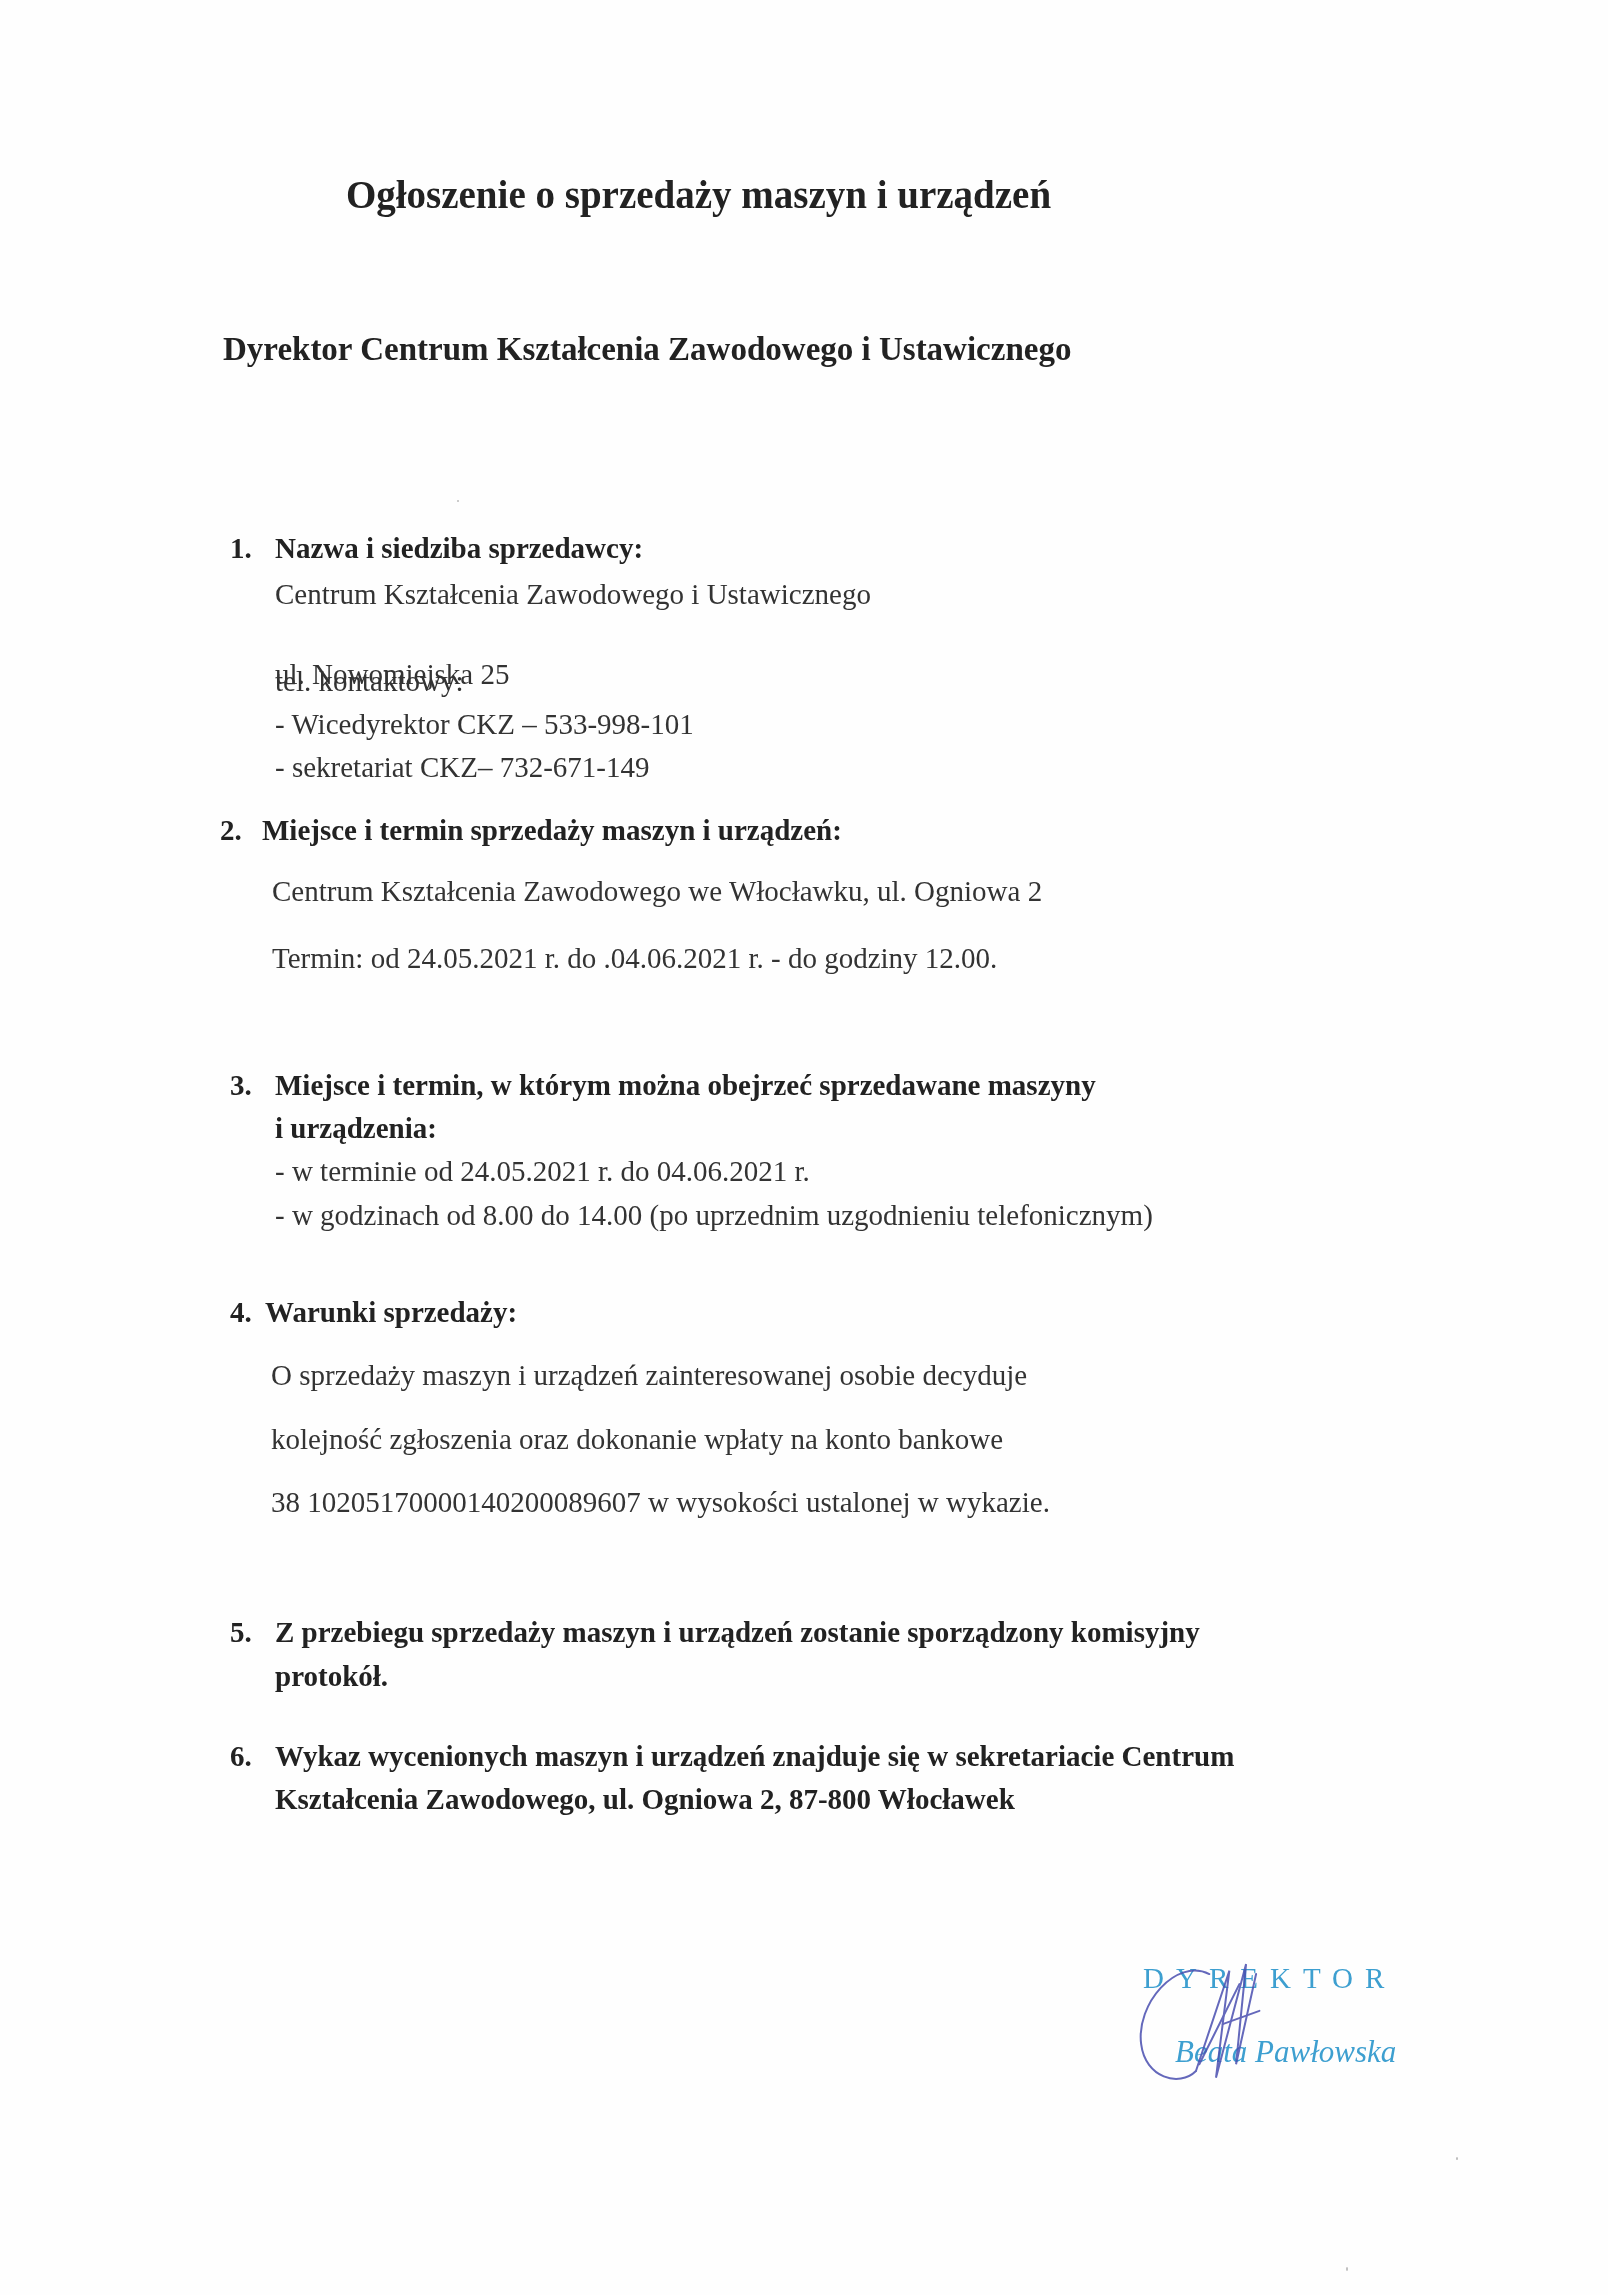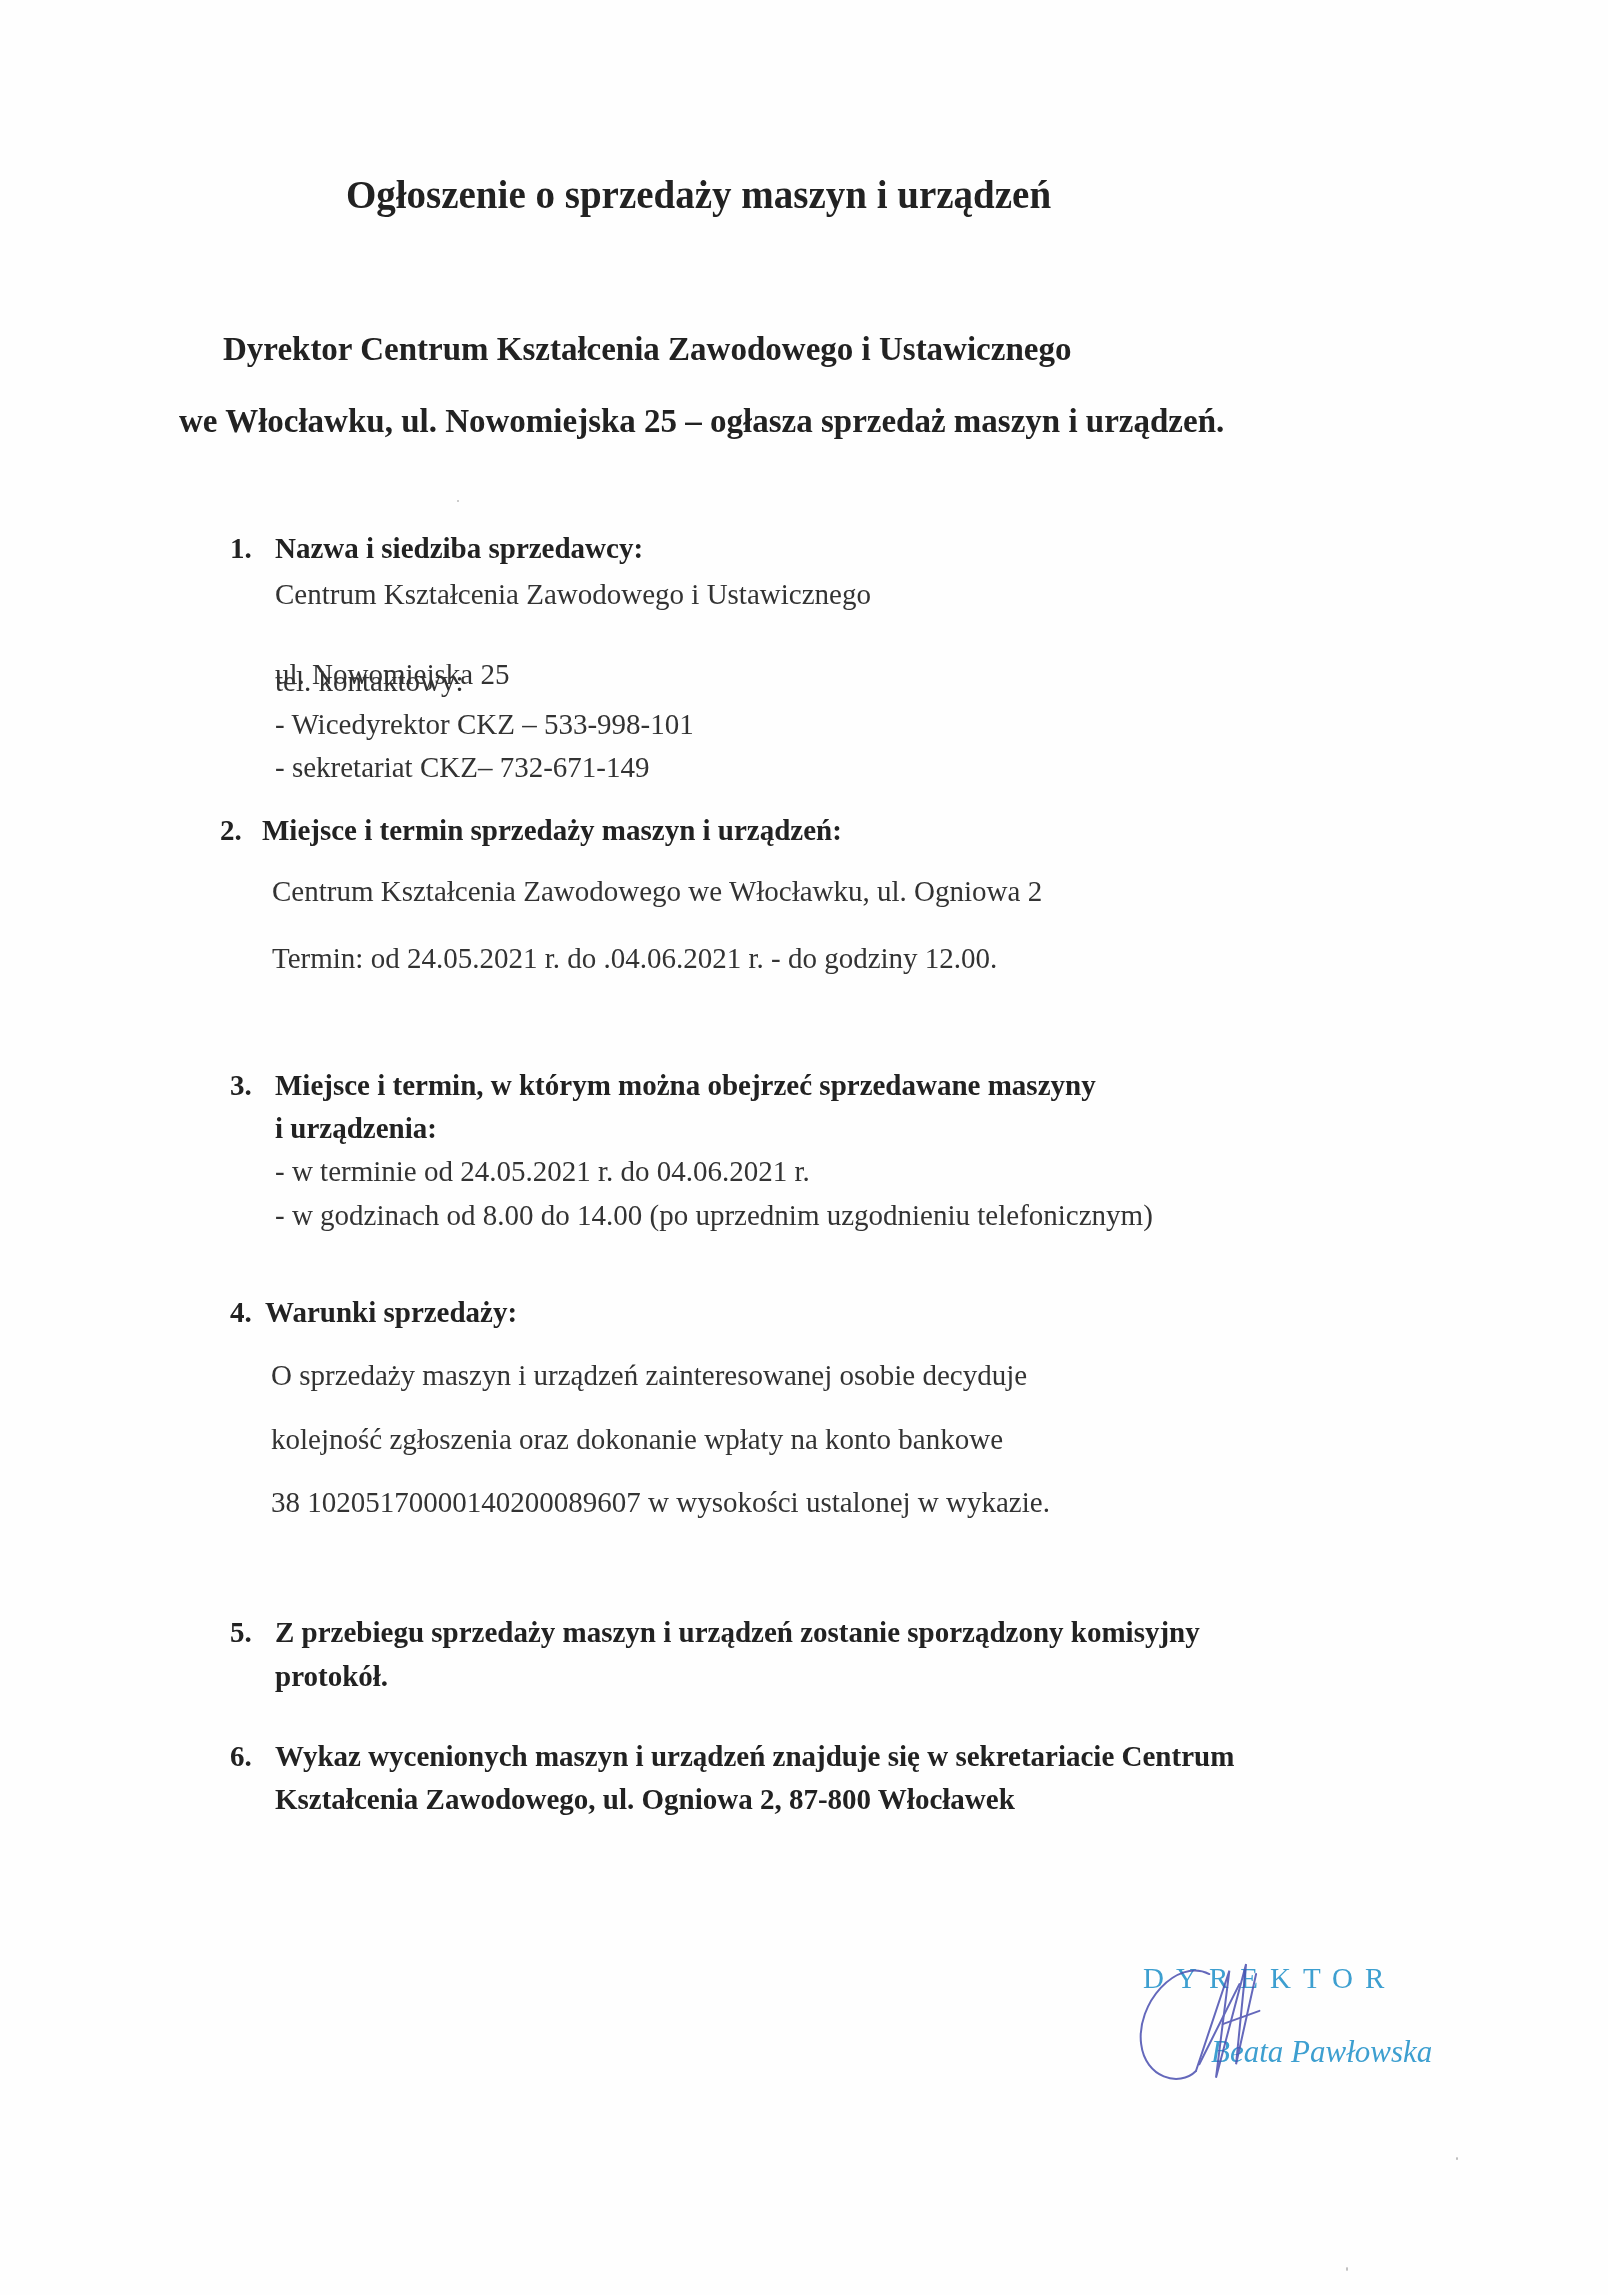--- a/index.html
+++ b/index.html
@@ -18,21 +18,20 @@
   .speck { position: absolute; background: #bbb; border-radius: 50%; }
 </style>
 </head>
 <body>
 
 <div class="page">
 
   <div class="line title">Ogłoszenie o sprzedaży maszyn i urządzeń</div>
 
   <div class="line hdr" style="top:333px;margin-left:44px;">Dyrektor Centrum Kształcenia Zawodowego i Ustawicznego</div>
-  <div class="line hdr" style="top:405px;">we Włocławku, ul. Nowomiejska 25 – ogłasza sprzedaż maszyn i urządzeń.</div>
 
   <div>
     <div class="line num" style="left:230px; top:534px;">1.</div>
     <div class="line h" style="left:275px; top:534px;">Nazwa i siedziba sprzedawcy:</div>
     <div class="line b" style="left:275px; top:580px;">Centrum Kształcenia Zawodowego i Ustawicznego</div>
     <div class="line b" style="left:275px; top:660px;">ul. Nowomiejska 25</div>
     <div class="line b" style="left:275px; top:667px;">tel. kontaktowy:</div>
     <div class="line b" style="left:275px; top:710px;">- Wicedyrektor CKZ – 533-998-101</div>
     <div class="line b" style="left:275px; top:753px;">- sekretariat CKZ– 732-671-149</div>
   </div>
@@ -67,21 +66,21 @@
   </div>
 
   <div>
     <div class="line num" style="left:230px; top:1742px;">6.</div>
     <div class="line h" style="left:275px; top:1742px;">Wykaz wycenionych maszyn i urządzeń znajduje się w sekretariacie Centrum</div>
     <div class="line h" style="left:275px; top:1785px;">Kształcenia Zawodowego, ul. Ogniowa 2, 87-800 Włocławek</div>
   </div>
 
   <div>
     <div class="line stamp-title" style="left:1143px; top:1964px;">DYREKTOR</div>
-    <div class="line stamp-name" style="left:1211px; top:2036px;">Beata Pawłowska</div>
+    <div class="line stamp-name" style="left:1175px; top:2036px;">Beata Pawłowska</div>
     <svg class="sig" viewBox="0 0 260 220">
       <g fill="none" stroke="#4a4fb0" stroke-width="3" stroke-linecap="round" opacity="0.85">
         <path d="M120 45 C 70 20, 10 90, 18 150 C 24 200, 75 215, 100 190"></path>
         <path d="M100 190 L 150 40 L 130 200 L 175 30 L 160 180 L 190 45"></path>
         <path d="M105 180 L 165 60"></path>
         <path d="M140 120 L 195 100"></path>
       </g>
     </svg>
   </div>
 

